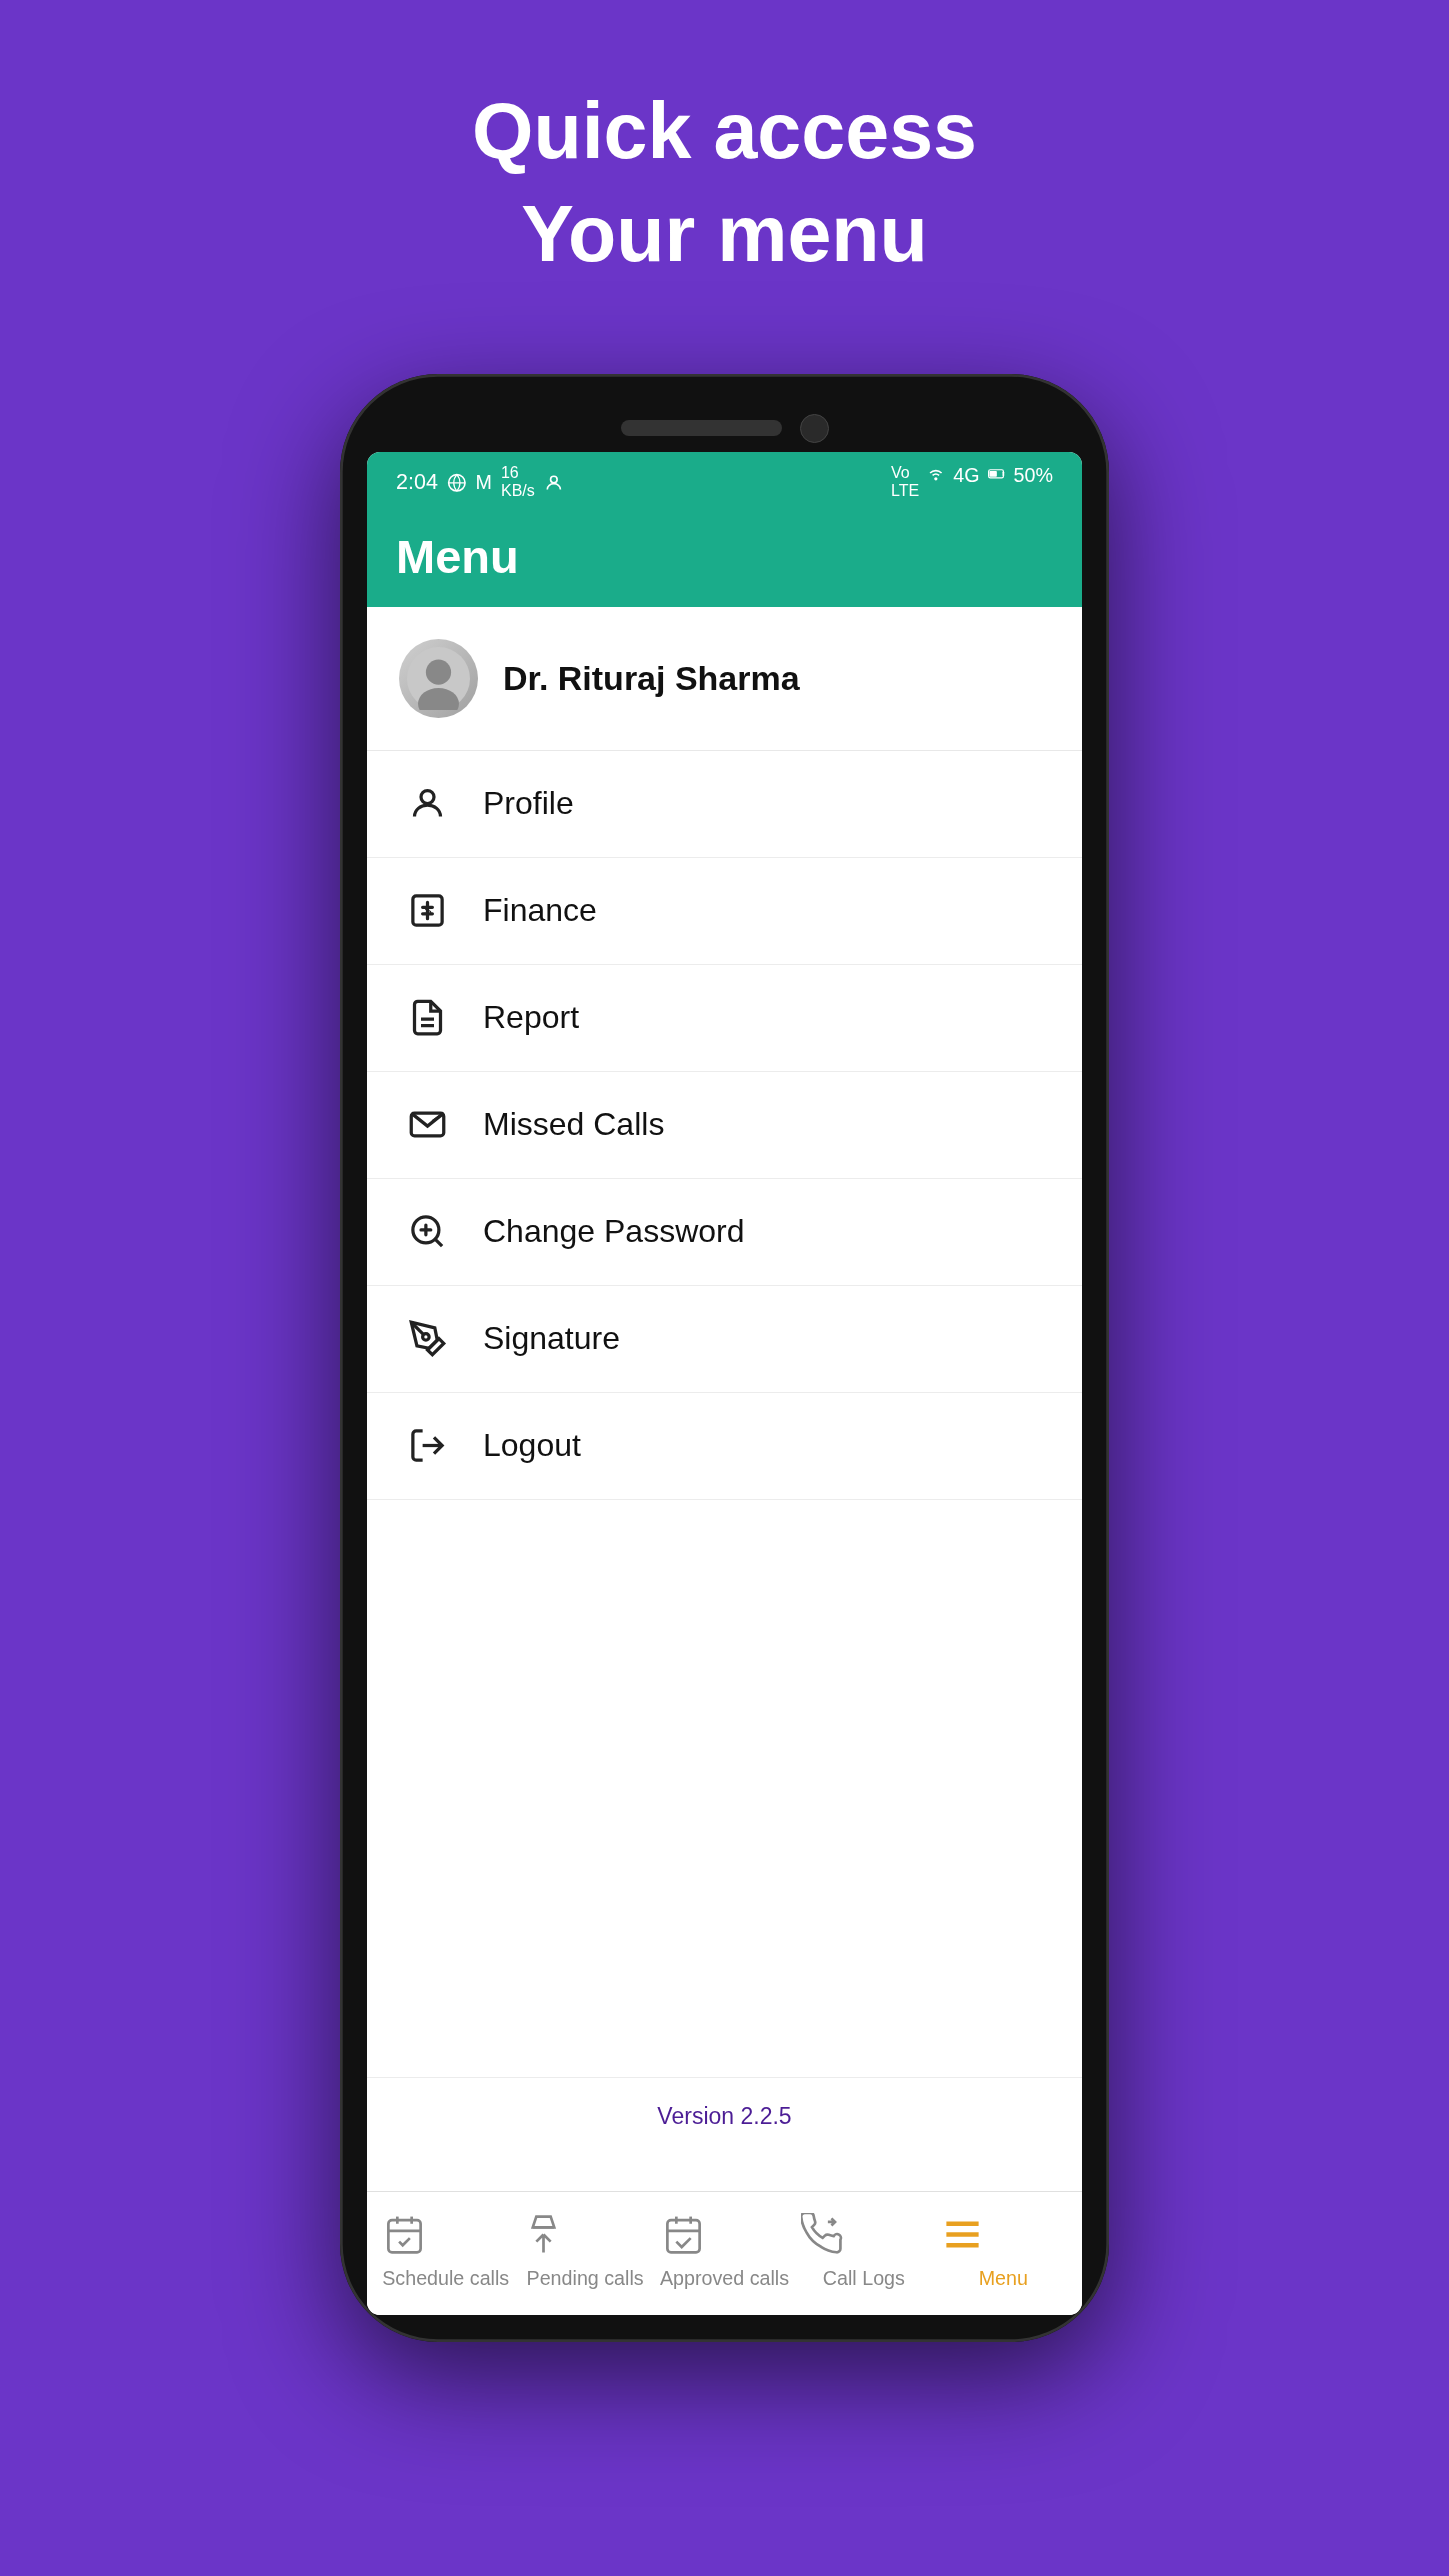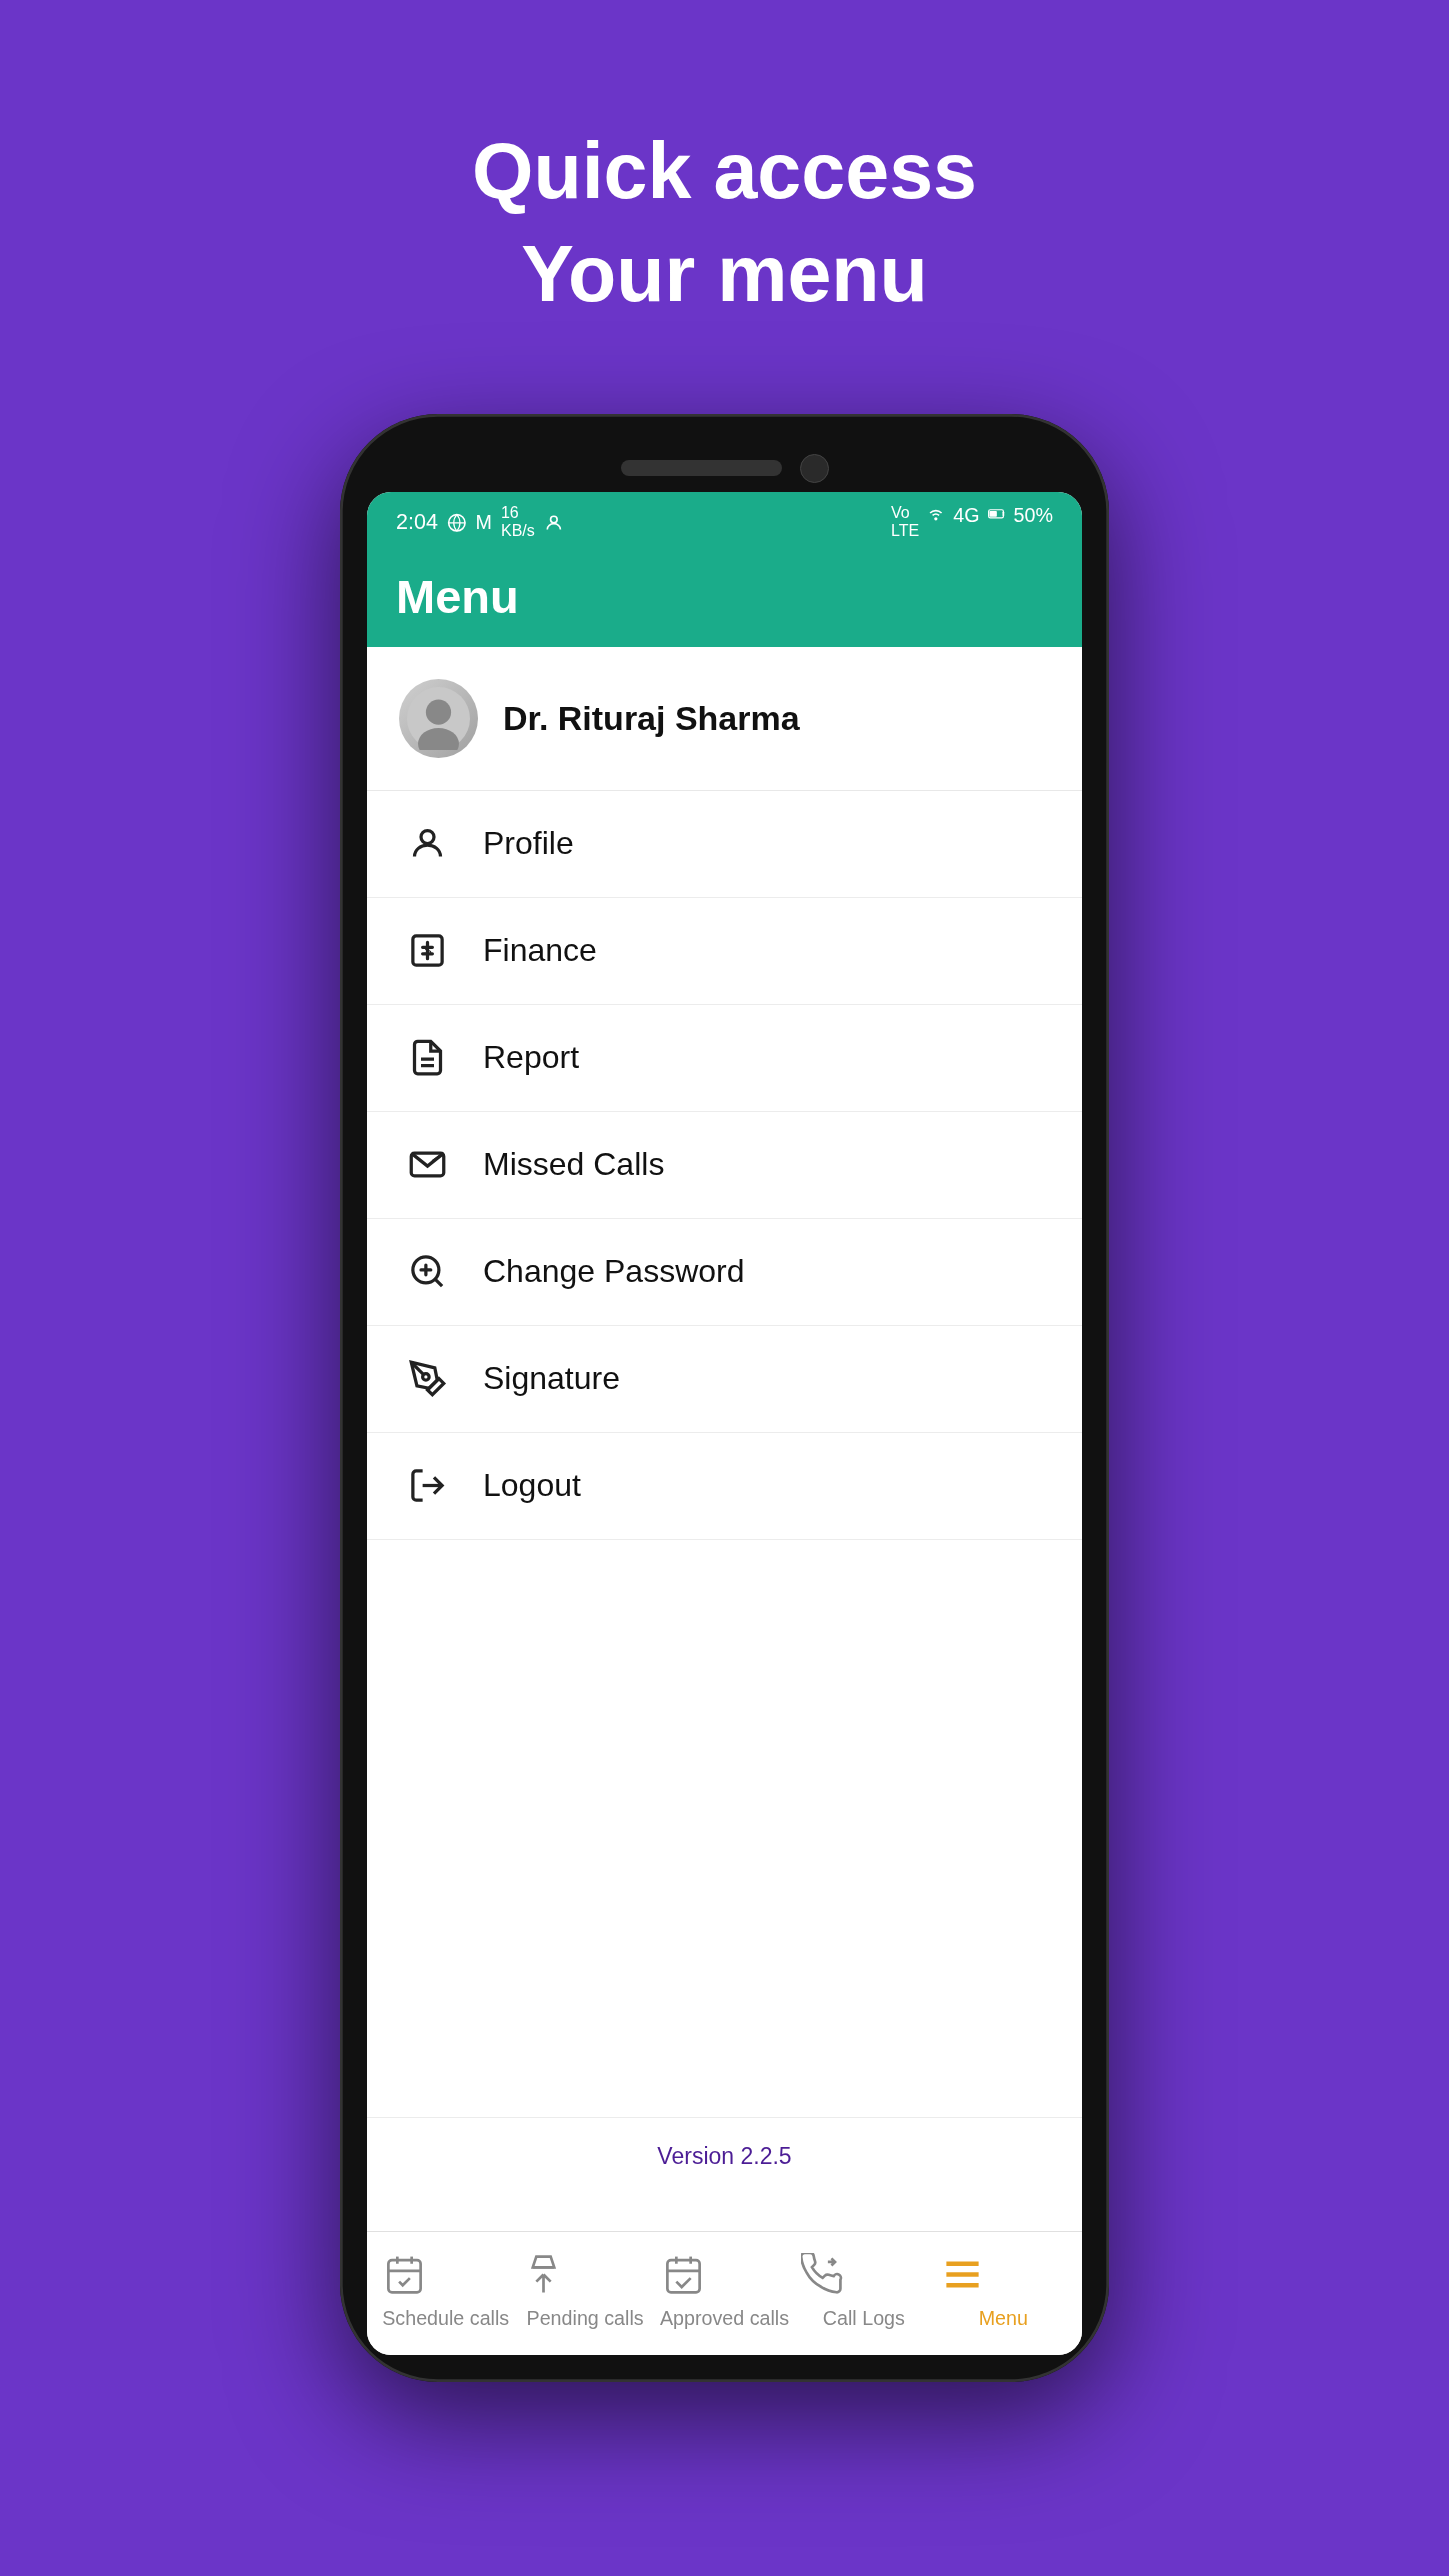--- a/index.html
+++ b/index.html
@@ -12,21 +12,21 @@
       align-items: center;
       justify-content: flex-start;
       font-family: 'Segoe UI', Arial, sans-serif;
       overflow: hidden;
     }
     .page-title {
       color: white;
       font-size: 79px;
       font-weight: 700;
       text-align: center;
-      margin-top: 120px;
+      margin-top: 80px;
       line-height: 1.3;
     }
     .phone-wrapper {
       margin-top: 89px;
       width: 769px;
       height: 1968px;
       background: #111;
       border-radius: 98px;
       padding: 27px;
       box-shadow: 0 36px 107px rgba(0,0,0,0.6), inset 0 0 0 2.7px #333;
@@ -53,21 +53,21 @@
       width: 29px;
       height: 29px;
       background: #2a2a2a;
       border-radius: 50%;
       border: 1.8px solid #444;
     }
     .phone-screen {
       width: 100%;
       flex: 1;
       background: white;
-      border-radius: 24px;
+      border-radius: 13px;
       overflow: hidden;
       display: flex;
       flex-direction: column;
     }
     .status-bar {
       background: #1aac8a;
       color: white;
       font-size: 21.5px;
       padding: 12.5px 29px;
       display: flex;

